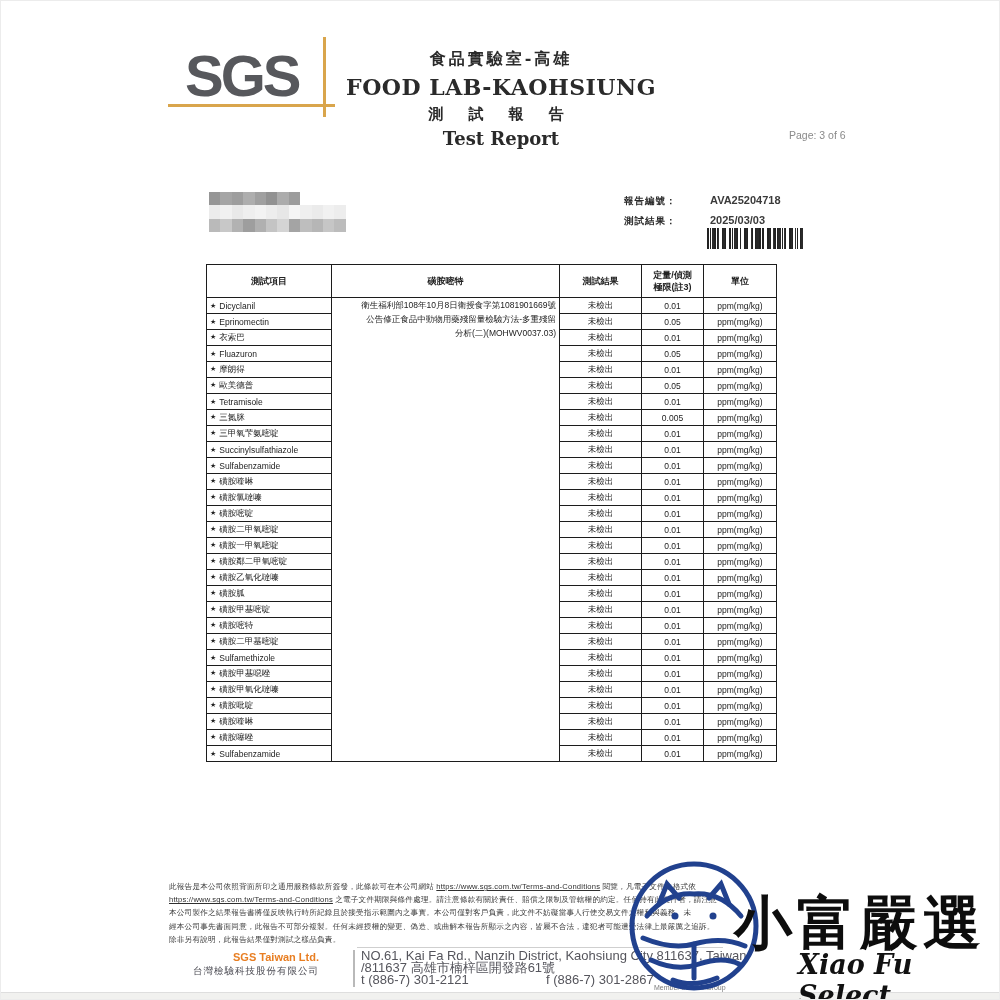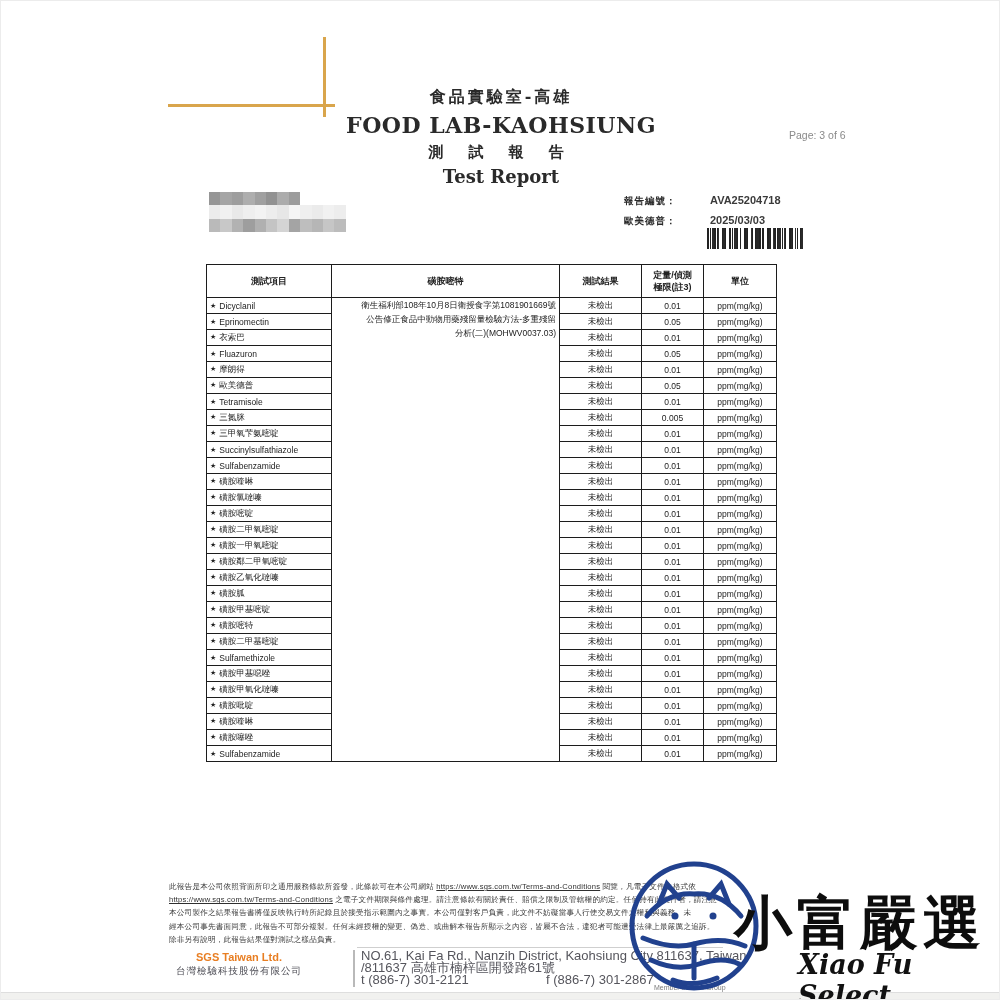--- a/index.html
+++ b/index.html
@@ -4,21 +4,21 @@
 <style>
   html,body{margin:0;padding:0;background:#fff;}
   #page{position:relative;width:1000px;height:1000px;background:#fff;overflow:hidden;
         font-family:"Liberation Sans",sans-serif;box-sizing:border-box;border:1px solid #ececec;}
   
   #sgs-logo-text{position:absolute;left:184px;top:46px;font-size:58px;font-weight:800;
         color:#57585c;letter-spacing:-3px;font-family:"Liberation Sans",sans-serif;line-height:1;}
   .gold-v{position:absolute;left:322px;top:36px;width:3px;height:80px;background:#d9a54c;}
   .gold-h{position:absolute;left:167px;top:103px;width:167px;height:3px;background:#d9a54c;}
   #lab-header{position:absolute;left:320px;top:48px;width:360px;text-align:center;
-        font-family:"DejaVu Serif","Liberation Serif",serif;color:#2a2a2a;margin-top:38px;}
+        font-family:"DejaVu Serif","Liberation Serif",serif;color:#2a2a2a;}
   #lab-title-zh{font-size:16px;font-weight:bold;letter-spacing:3px;}
   #lab-title-en{font-size:22px;font-weight:bold;margin-top:4px;letter-spacing:.5px;}
   #report-title-zh{font-size:15px;font-weight:bold;letter-spacing:10px;margin-top:5px;}
   #report-title-en{font-size:18px;font-weight:bold;margin-top:4px;}
   #page-label{position:absolute;left:788px;top:128px;font-size:10.5px;color:#8a8a8a;}
   
   #redaction{position:absolute;left:208px;top:191px;}
   #redaction .mrow{display:flex;}
   #redaction .mcell{width:11.4px;height:13.4px;}
   .ri-label{position:absolute;font-size:9.5px;font-weight:bold;color:#2a2a2a;
@@ -38,40 +38,41 @@
   .col-lod{width:62px;} .col-unit{width:73px;}
   td.item-cell{text-align:left;}
   td.center{text-align:center;}
   td.method-cell{vertical-align:top;text-align:right;padding:2px 4px;white-space:normal;line-height:14px;font-size:8.5px;}
   .star{font-size:7px;vertical-align:1px;margin-right:3px;}
   
   #disclaimer{position:absolute;left:168px;top:879px;width:698px;font-size:7.6px;line-height:13.2px;
         color:#3a3a3a;letter-spacing:.2px;}
   #disclaimer .url{text-decoration:underline;color:#2f2f2f;margin-top:43px;}
   
-  #company-left{position:absolute;left:158px;top:950px;width:160px;text-align:center;}
+  #company-left{position:absolute;left:158px;top:950px;width:160px;text-align:right;}
   #company-name-en{font-size:11px;font-weight:bold;color:#e87e22;}
   #company-name-zh{font-size:9.5px;color:#4a4a52;font-family:"DejaVu Serif",serif;margin-top:2px;letter-spacing:1px;}
   #footer-vline{position:absolute;left:352px;top:949px;width:1.5px;height:37px;background:#b9b9b9;}
   #footer-hline{position:absolute;left:356px;top:946px;width:366px;height:1px;background:#cfcfcf;}
   #company-right{position:absolute;left:360px;top:949px;width:420px;font-size:13px;color:#55555c;line-height:12px;}
   #bottom-strip{position:absolute;left:0;top:991px;width:1000px;height:9px;background:#f1f1ef;border-top:1px solid #dedede;}
   
   #wm-logo{position:absolute;left:626px;top:853px;}
   #wm-title{position:absolute;left:733px;top:884px;font-size:58px;font-weight:bold;color:#0d0d0d;
         font-family:"DejaVu Serif","Liberation Serif",serif;letter-spacing:5px;}
   #wm-sub{position:absolute;left:797px;top:948px;font-size:27px;font-weight:bold;font-style:italic;
         color:#111;font-family:"DejaVu Serif",serif;}
   #member-label{position:absolute;left:653px;top:983px;font-size:7px;color:#7b7b7b;}
 </style>
 </head>
 <body>
 
 <div id="page">
 
+  <div id="sgs-logo-text">SGS</div>
   <div class="gold-v"></div>
   <div class="gold-h"></div>
 
   <div id="lab-header">
     <div id="lab-title-zh">食品實驗室-高雄</div>
     <div id="lab-title-en">FOOD LAB-KAOHSIUNG</div>
     <div id="report-title-zh">測 試 報 告</div>
     <div id="report-title-en">Test Report</div>
   </div>
   <div id="page-label">Page: 3 of 6</div>
@@ -112,21 +113,21 @@
         <div class="mcell" style="background: rgb(164, 164, 164);"></div>
         <div class="mcell" style="background: rgb(190, 190, 190);"></div>
         <div class="mcell" style="background: rgb(182, 182, 182);"></div>
         <div class="mcell" style="background: rgb(198, 198, 198);"></div>
         <div class="mcell" style="background: rgb(188, 188, 188);"></div>
       </div>
     </div>
 
   <div class="ri-label" style="left:623px;top:194px;">報告編號：</div>
   <div class="ri-value" style="left:709px;top:193px;">AVA25204718</div>
-  <div class="ri-label" style="left:623px;top:214px;">歐美德普：</div>
+  <div class="ri-label" style="left:623px;top:214px;">測試結果：</div>
   <div class="ri-value" style="left:709px;top:213px;text-align:center;">2025/03/03</div>
   <div id="barcode"></div>
 
   <table id="results-table">
     <colgroup>
       <col class="col-item">
         <col class="col-method">
         <col class="col-result">
         <col class="col-lod">
         <col class="col-unit">

